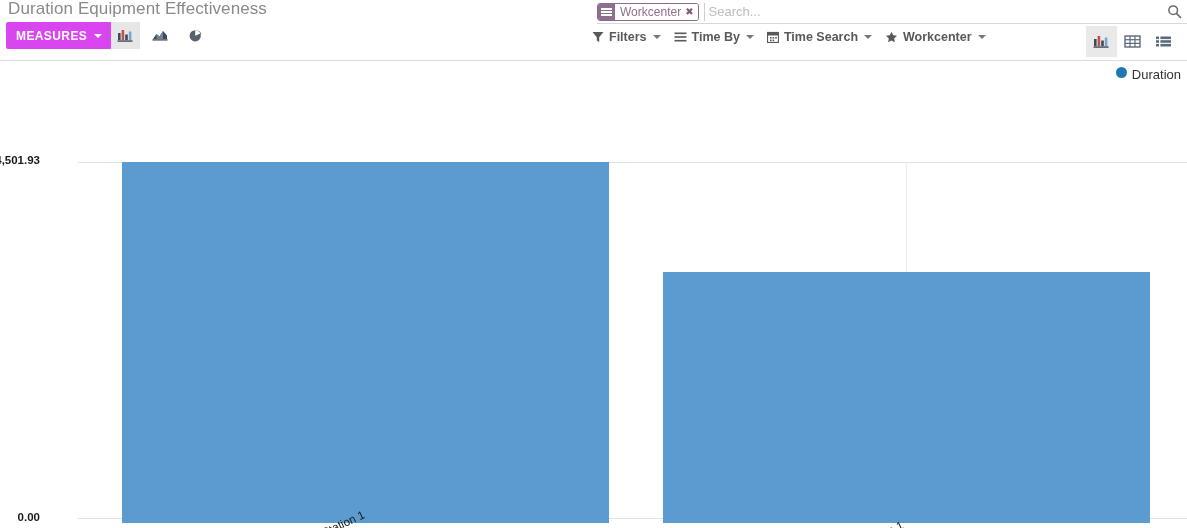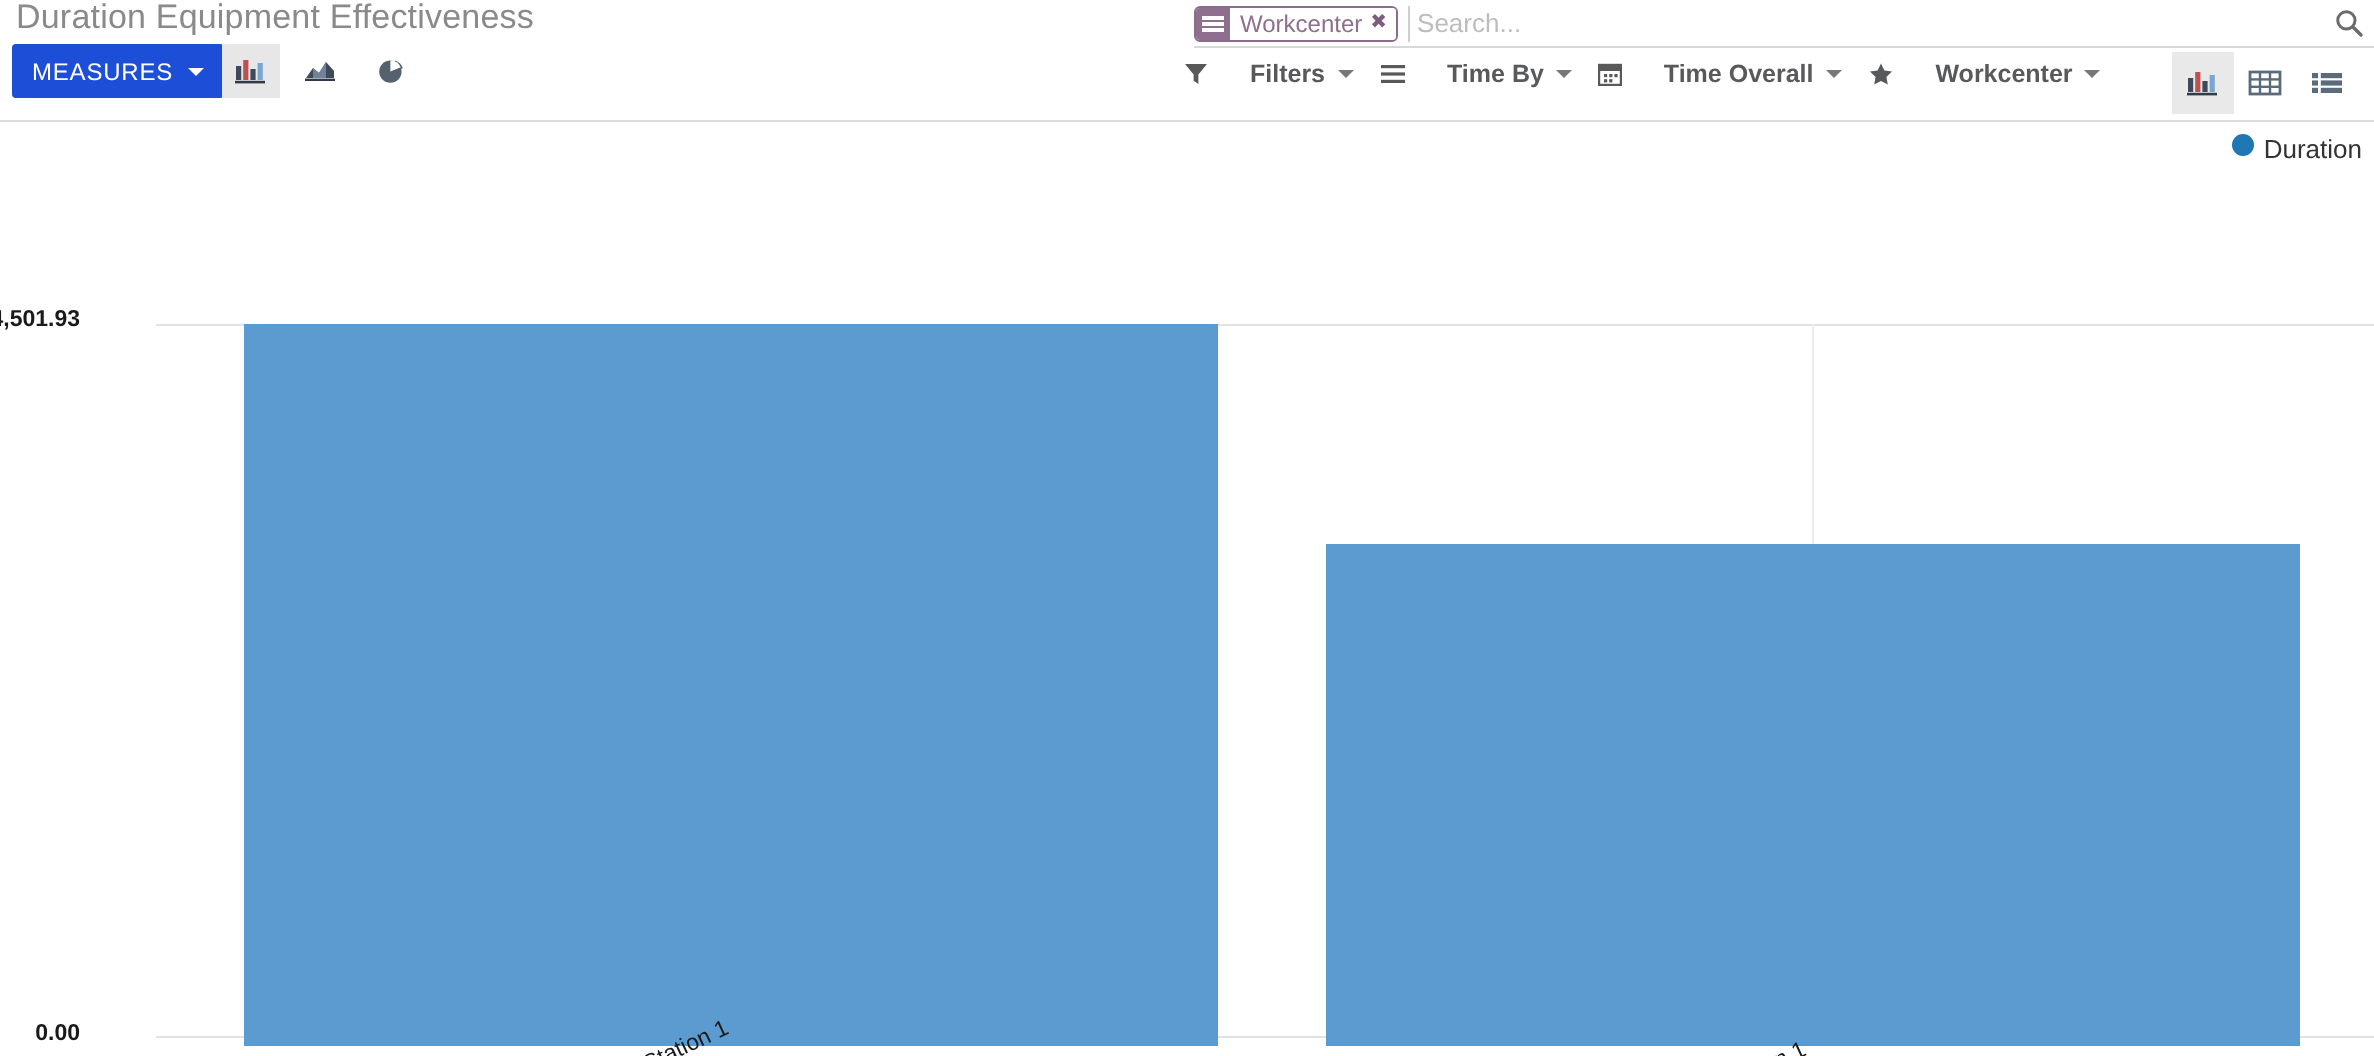--- a/index.html
+++ b/index.html
@@ -98,26 +98,26 @@
   
   .cp {
     position: relative;
     height: 35px;
     border-bottom: 1px solid #dcdcdc;
   }
   .measures-btn {
     position: absolute;
     left: 6px; top: -4px;
     height: 27px;
-    background: #1d4ed8;
+    background: #d946ef;
     color: #ffffff;
     border: none;
     border-radius: 2px;
     font-size: 12px;
-    font-weight: normal;
+    font-weight: bold;
     letter-spacing: .4px;
     padding: 0 10px;
     display: flex;
     align-items: center;
     gap: 7px;
     cursor: pointer;
     font-family: "Liberation Sans", sans-serif;
   }
   .caret {
     width: 0; height: 0;
@@ -151,21 +151,21 @@
     font-size: 13px;
     color: #5a5a5a;
   }
   .cp-menu {
     display: flex;
     align-items: center;
     gap: 5px;
     cursor: pointer;
     white-space: nowrap;
   }
-  .cp-menu .lbl { font-weight: bold; font-size: 12.5px; color: #58595b; margin-left: 16px; }
+  .cp-menu .lbl { font-weight: bold; font-size: 12.5px; color: #58595b; }
   .cp-menu .caret { border-top-color: #777; margin-left: 1px; }
 
   .view-switcher {
     position: absolute;
     right: 8px; top: 0;
     display: flex;
     align-items: center;
   }
   .vs-btn {
     width: 31px; height: 31px;
@@ -322,21 +322,21 @@
     <div class="cp-menu">
       <svg width="12" height="12" viewBox="0 0 12 12" aria-hidden="true">
         <rect x="0.5" y="1.5" width="11" height="10" fill="none" stroke="#58595b" stroke-width="1.2"></rect>
         <rect x="0.5" y="1.5" width="11" height="3" fill="#58595b"></rect>
         <rect x="3" y="6" width="1.6" height="1.6" fill="#58595b"></rect>
         <rect x="5.6" y="6" width="1.6" height="1.6" fill="#58595b"></rect>
         <rect x="8.2" y="6" width="1.6" height="1.6" fill="#58595b"></rect>
         <rect x="3" y="8.6" width="1.6" height="1.6" fill="#58595b"></rect>
         <rect x="5.6" y="8.6" width="1.6" height="1.6" fill="#58595b"></rect>
       </svg>
-      <span class="lbl">Time Overall</span>
+      <span class="lbl">Time Search</span>
       <span class="caret"></span>
     </div>
 
     <div class="cp-menu">
       <svg width="13" height="12" viewBox="0 0 13 12" aria-hidden="true">
         <polygon points="6.5,0.8 8.2,4.3 12,4.8 9.2,7.5 9.9,11.3 6.5,9.5 3.1,11.3 3.8,7.5 1,4.8 4.8,4.3" fill="#58595b"></polygon>
       </svg>
       <span class="lbl">Workcenter</span>
       <span class="caret"></span>
     </div>

